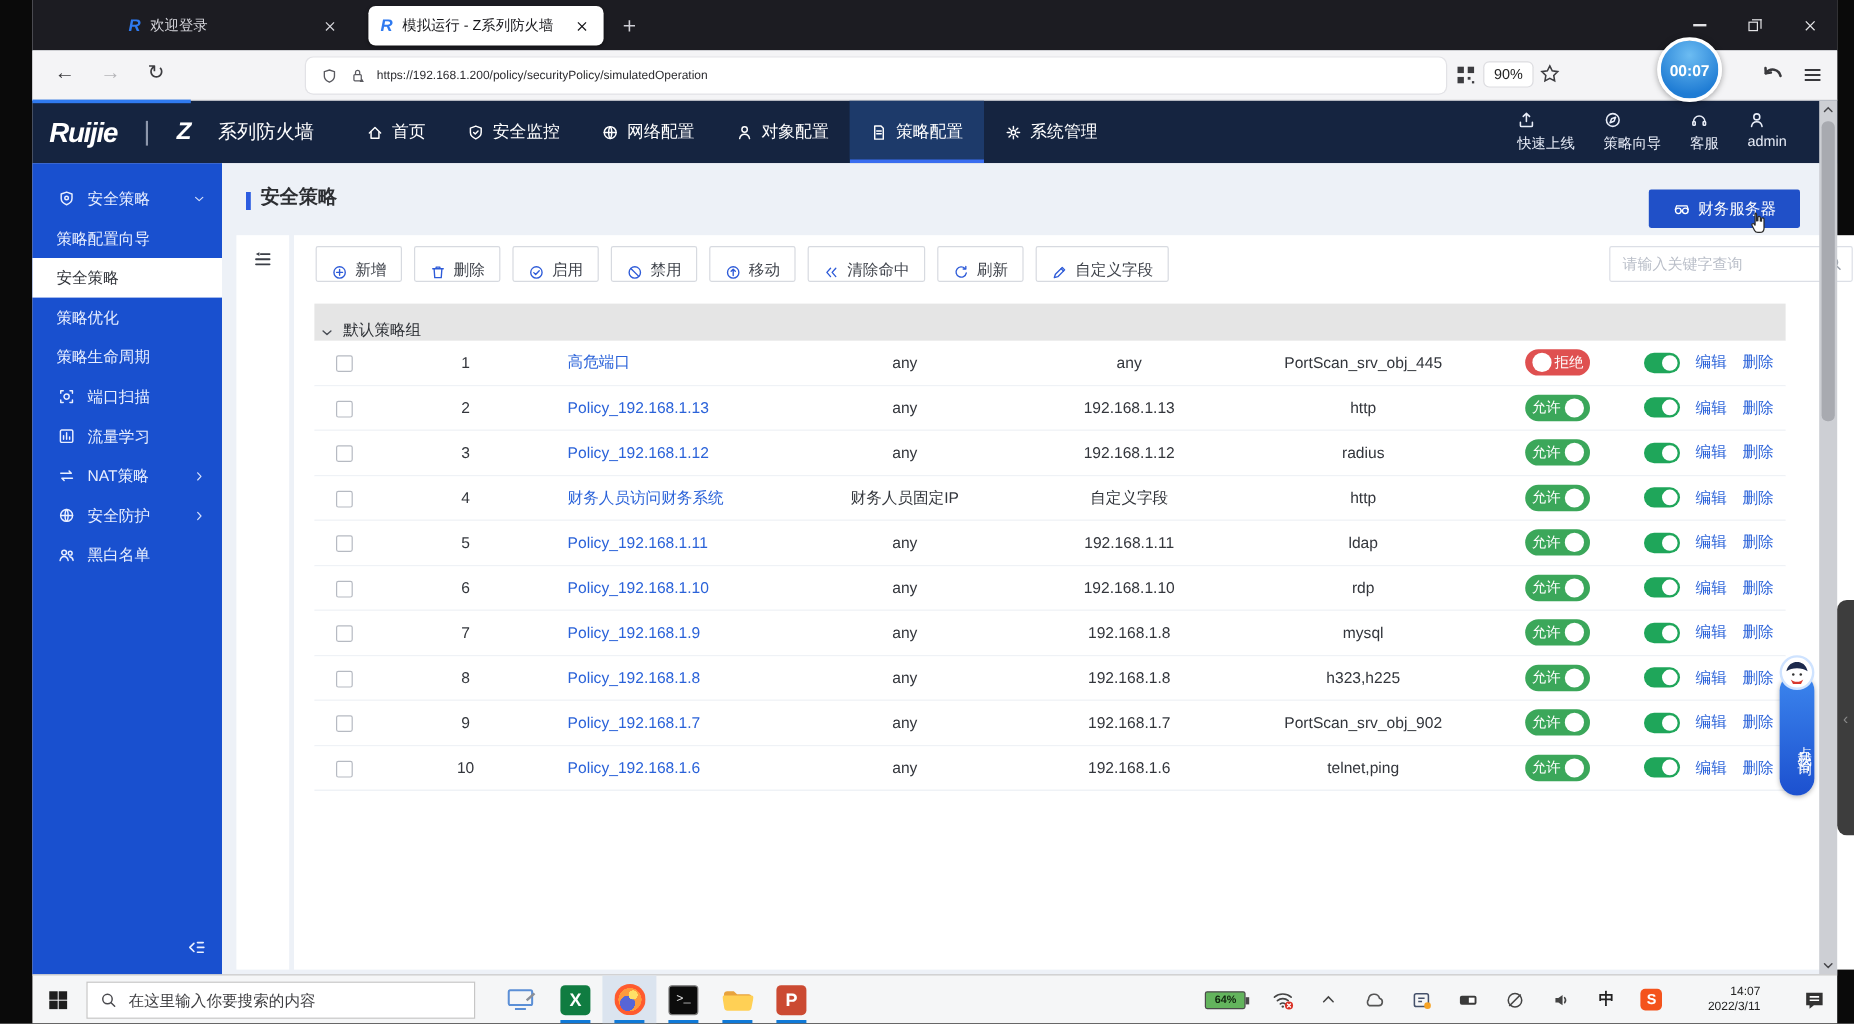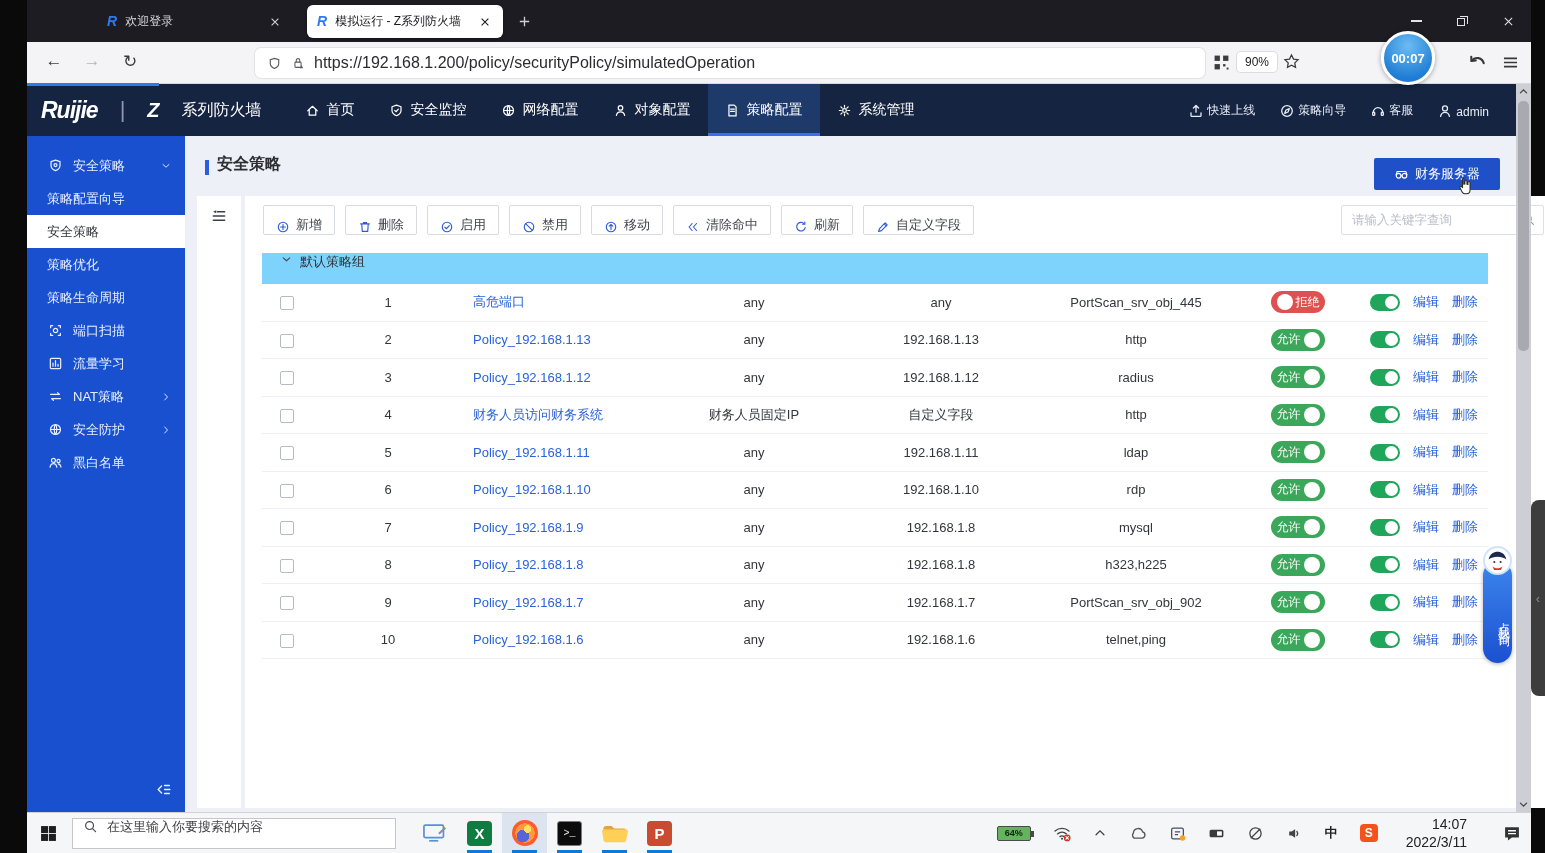--- a/index.html
+++ b/index.html
@@ -22,37 +22,37 @@
 .wbtn{width:46px;height:100%;display:flex;align-items:center;justify-content:center;color:#e3e3e6}
 .wline{display:block;width:11px;height:1.5px;background:#e3e3e6}
 .wrest{position:relative;width:10px;height:10px}
 .wrest i{position:absolute;left:0;bottom:0;width:8px;height:8px;border:1.2px solid #e3e3e6}
 .wrest i+i{left:2.5px;bottom:2.5px;border-bottom:none;border-left:none}
 
 #btoolbar{position:absolute;left:0;top:42px;width:100%;height:42px;background:#f4f4f6;border-bottom:1px solid #d9d9dd}
 .nbtn{position:absolute;top:9px;font-size:17px;color:#3c3c40;width:26px;text-align:center}
 #addressbar{position:absolute;left:228px;top:6px;width:950px;height:30px;background:#fff;border-radius:6px;box-shadow:0 0 0 1px #e2e2e6;display:flex;align-items:center;padding:0 12px;gap:9px}
 #addressbar .icon{color:#5a5a60}
-.url{font-size:16px;color:#2c2c30;white-space:nowrap}
+.url{font-size:10px;color:#2c2c30;white-space:nowrap}
 .zoombadge{position:absolute;left:1210px;top:10px;background:#fff;border-radius:4px;padding:3px 8px;font-size:12px;color:#222;box-shadow:0 0 0 1px #dcdce0}
 #timerbubble{position:absolute;left:1381px;top:31px;width:54px;height:54px;border-radius:50%;border:3px solid #fff;background:radial-gradient(circle at 50% 25%,#6cbcf2,#1f7cd4 75%);display:flex;align-items:center;justify-content:center;color:#fff;font-size:13px;font-weight:700;z-index:40;box-shadow:0 1px 5px rgba(0,0,0,.35)}
 
 #appnav{position:absolute;left:0;top:84px;width:100%;height:52px;background:#152440;display:flex;align-items:center;color:#fff}
 #loadbar{position:absolute;left:0;top:83px;width:132px;height:3px;background:#2f7af0;z-index:6}
 #brand{display:flex;align-items:center;margin-left:14px;gap:22px}
 .brand-ruijie{font-size:23px;font-weight:900;font-style:italic;letter-spacing:-1px}
 .brand-sep{color:#8d97ac;font-size:22px;font-weight:100}
 .brand-z{font-style:italic;font-weight:900;font-size:20px}
 .brand-prod{font-size:16px}
 #nav-items{display:flex;height:100%;margin-left:26px}
 .nav-item{display:flex;align-items:center;gap:7px;padding:0 17px;font-size:14px;height:100%}
 .nav-item.active{background:#1d3a6a;box-shadow:inset 0 -3px 0 #3a6df0}
 .nav-item .icon{display:flex}
 #nav-right{margin-left:auto;display:flex;gap:24px;margin-right:42px}
-.nav-right-item{display:flex;flex-direction:row;align-items:flex-end;gap:3px;font-size:12px;color:#e8edf8}
+.nav-right-item{display:flex;flex-direction:column;align-items:flex-start;gap:3px;font-size:12px;color:#e8edf8}
 
 #sidebar{position:absolute;left:0;top:136px;width:158px;height:676px;background:#1950cf;color:#e9efff;font-size:13px;padding-top:13px}
 .side-item{display:flex;align-items:center;height:33px;padding-left:21px;gap:10px}
 .side-item.sub{padding-left:20px}
 .side-item.sel{background:#fff;color:#32353b}
 .side-item .chev{margin-left:auto;margin-right:13px;opacity:.92;display:flex}
 .side-item .icon{display:flex}
 #collapse{position:absolute;right:13px;bottom:14px;color:#eaf0ff}
 
 #main{position:absolute;left:158px;top:136px;width:1331px;height:676px;background:#edf1f7}
@@ -69,21 +69,21 @@
 #searchwrap{position:absolute;right:18px;top:9px;width:203px;height:30px}
 #searchwrap input{width:100%;height:100%;border:1px solid #dcdfe6;border-radius:2px;padding:0 30px 0 10px;font-size:12.5px;color:#333;font-family:inherit;outline:none;background:#fff}
 #searchwrap input::placeholder{color:#b9bec8}
 #searchwrap .icon{position:absolute;right:8px;top:7px;color:#9aa0aa}
 #table{position:absolute;left:17px;top:57px;width:1226px;font-size:13px;color:#33363c}
 .thead{display:flex;align-items:center;height:38px;background:#f6f8fb;font-weight:700;color:#2f3136;border-bottom:1px solid #e3e7ee}
 .c0{width:50px;text-align:center}.c1{width:152px;text-align:center}
 .c2{width:200px;text-align:left;padding-left:9px}.c3{width:180px;text-align:center}
 .c4{width:194px;text-align:center}.c5{width:196px;text-align:center}
 .c6{width:128px;text-align:center}.c7{width:126px;display:flex;align-items:center}
-.group{display:flex;align-items:flex-start;height:31px;background:#7dd3fc;color:#2f3237;padding-left:18px;gap:7px}
+.group{display:flex;align-items:flex-end;height:31px;background:#e5e5e5;color:#2f3237;padding-left:4px;gap:7px}
 .trow{display:flex;align-items:center;height:37.5px;border-bottom:1px solid #eceff4;background:#fff}
 .cb{display:inline-block;width:14px;height:14px;border:1px solid #b6bac2;border-radius:2px;background:#fff;vertical-align:middle}
 .namelink{color:#2a62d9}
 .pill{display:inline-flex;align-items:center;height:22px;border-radius:11px;padding:0 3px;gap:3px;font-size:12px;color:#fff;min-width:54px;justify-content:center}
 .pill.deny{background:#df5050}.pill.allow{background:#3ba75a}
 .knob{width:16px;height:16px;border-radius:50%;background:#fff;flex:0 0 auto}
 .switch{display:inline-block;width:30px;height:17px;border-radius:9px;background:#1fa65a;position:relative;margin-left:8px}
 .switch::after{content:"";position:absolute;right:2px;top:2px;width:13px;height:13px;border-radius:50%;background:#fff}
 .oplink{color:#2a62d9;margin-left:13px}
 
@@ -91,38 +91,38 @@
 .sarrow{position:absolute;left:0;width:15px;height:15px;display:flex;align-items:center;justify-content:center;color:#46464a}
 #sthumb{position:absolute;left:2px;top:17px;width:11px;height:250px;background:#a8aab0;border-radius:5px}
 
 #cswidget{position:absolute;left:1456px;top:546px;width:29px;height:118px}
 #cspill{position:absolute;left:0;top:15px;width:29px;height:102px;border-radius:15px;background:linear-gradient(#3c86ee,#1c50cf);box-shadow:0 1px 4px rgba(0,0,0,.3)}
 #cstext{position:absolute;left:0;top:36px;width:29px;text-align:center;color:#fff;font-size:12px;writing-mode:vertical-rl;letter-spacing:4px;height:78px}
 #csavatar{position:absolute;left:0;top:0;width:29px;height:29px;border-radius:50%;background:#fff;border:2px solid #cfe3ff;overflow:hidden}
 
 #taskbar{position:absolute;left:27px;top:812px;width:1504px;height:41px;background:#f5f6f7;border-top:1px solid #d2d2d2;display:flex;align-items:center}
 #startbtn{margin-left:13px;display:flex}
-#tsearch{margin-left:15px;width:324px;height:31px;background:#fff;border:1px solid #c6c6c6;display:flex;align-items:flex-start;gap:9px;padding:0 10px}
+#tsearch{margin-left:15px;width:324px;height:31px;background:#fff;border:1px solid #c6c6c6;display:flex;align-items:center;gap:9px;padding:0 10px}
 #tsearch .icon{color:#4a4a4e;display:flex}
 #tsearch input{border:none;outline:none;flex:1;font-size:13px;color:#3a3a3a;font-family:inherit;background:transparent}
 #tsearch input::placeholder{color:#3f3f42}
 #tapps{display:flex;margin-left:16px;height:100%}
 .task-icon{width:45px;height:100%;display:flex;align-items:center;justify-content:center;position:relative}
 .task-icon.active{background:#dbe4ef}
 .runline{position:absolute;bottom:0;left:10px;width:25px;height:3px;background:#0f79d7}
 .appsq{width:25px;height:25px;border-radius:4px;color:#fff;font-weight:700;display:flex;align-items:center;justify-content:center;font-size:15px}
 .excel{background:#107c41}.ppt{background:#cb4a32}
 .term{width:25px;height:25px;background:#0c0c0c;border:1px solid #7a7a7a;border-radius:3px;color:#eee;font-size:10px;display:flex;align-items:center;justify-content:center;font-family:"Liberation Mono",monospace}
 .ff{width:26px;height:26px;border-radius:50%;background:radial-gradient(circle at 60% 35%,#ffe066 0 16%,rgba(0,0,0,0) 17%),radial-gradient(circle at 42% 62%,#5765d6 0 28%,rgba(0,0,0,0) 29%),radial-gradient(circle at 50% 50%,#ff9a3c 0 52%,#ff5b2e 53% 76%,#d6336c 77% 100%)}
 #tray{margin-left:auto;display:flex;align-items:center;gap:22px;margin-right:10px;color:#3c3c40}
 .batt{position:relative;width:34px;height:15px;border:1px solid #4a4a4a;border-radius:2px;background:#63b45d;display:flex;align-items:center;justify-content:center;font-size:9px;color:#10240f;font-weight:700}
 .batt::after{content:"";position:absolute;right:-4px;top:4px;width:3px;height:6px;background:#4a4a4a}
 .ime{font-size:13px;color:#222;font-weight:700}
 .sogou{width:18px;height:18px;border-radius:4px;background:#f4531c;color:#fff;font-weight:900;font-size:12px;display:flex;align-items:center;justify-content:center}
-#clock{display:flex;flex-direction:column;align-items:flex-end;font-size:14px;color:#222;line-height:1.3;margin-left:6px}
+#clock{display:flex;flex-direction:column;align-items:flex-end;font-size:10px;color:#222;line-height:1.3;margin-left:16px}
 .tray-icon{display:flex}
 
 #edgehandle{position:absolute;left:1531px;top:500px;width:14px;height:196px;background:#3d3d3d;border-radius:8px 0 0 8px;display:flex;align-items:center;justify-content:center;color:#8a8a8a;font-size:13px}
 .icon svg{display:block}
 </style>
 </head>
 <body>
 
 <div id="stage">
   <div id="browser">

